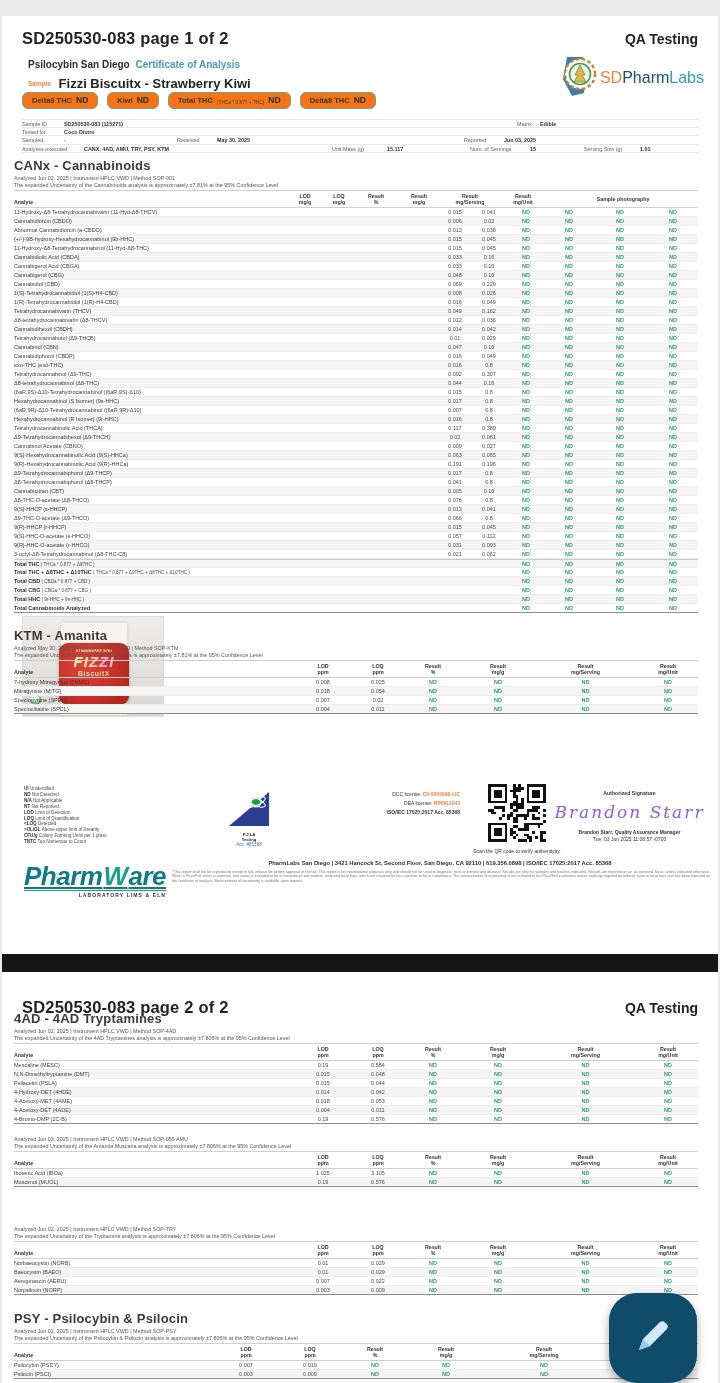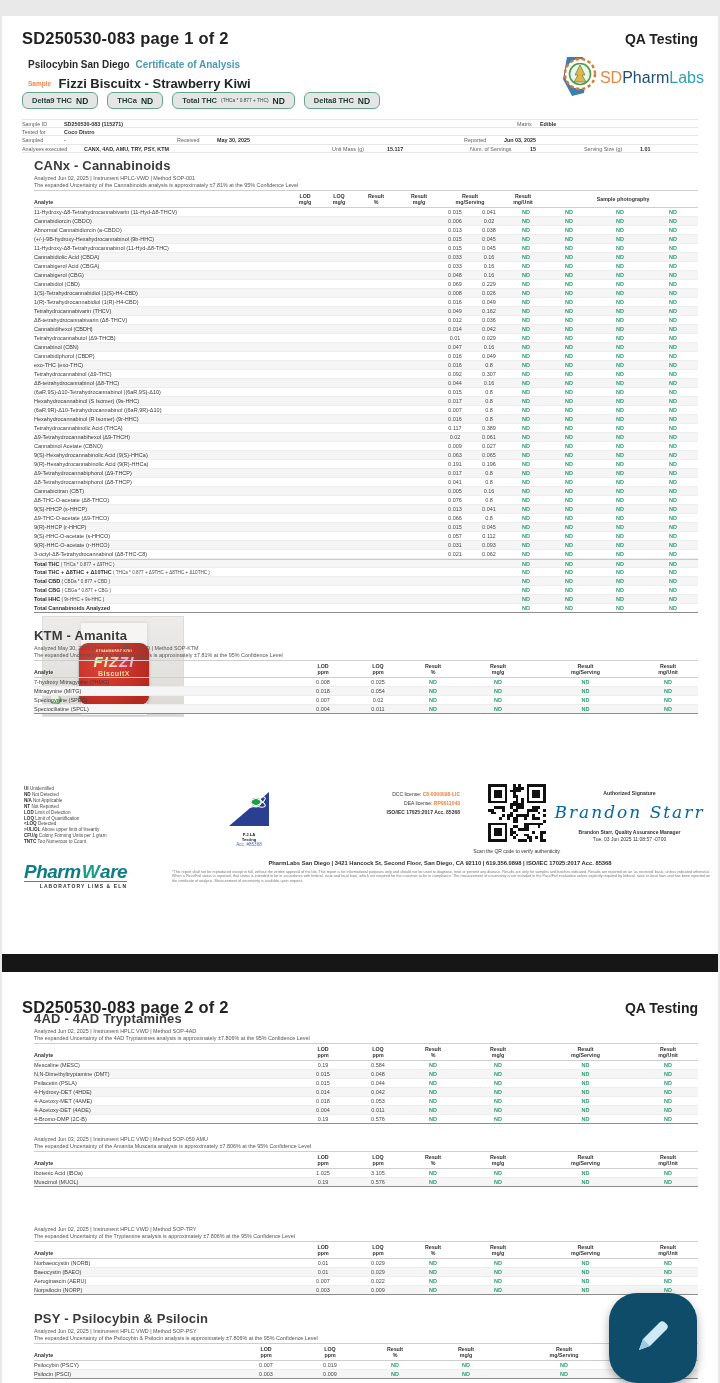--- a/index.html
+++ b/index.html
@@ -27,33 +27,33 @@
   .sample-lbl { font-size:6.5px; color:#f08a4b; font-weight:600; margin-right:3px; vertical-align:2px; }
   .sample-name { font-size:13px; font-weight:bold; color:#242424; }
 
   .brand { position:absolute; top:38px; right:14px; display:flex; align-items:center; }
   .brand-word { font-size:16px; font-weight:normal; margin-left:2px; }
   .brand-word .p1 { color:#e8883c; }
   .brand-word .p2 { color:#1f4e79; }
   .brand-word .p3 { color:#2fa3b5; }
 
   .badges { position:absolute; top:76px; left:20px; display:flex; gap:9px; }
-  .badge { background:#e5e5e5; border:1.5px solid #64a789; border-radius:6px; padding:3px 9px; display:flex; align-items:center; gap:4px; height:17px; }
+  .badge { background:#f97316; border:1.5px solid #64a789; border-radius:6px; padding:3px 9px; display:flex; align-items:flex-end; gap:4px; height:17px; }
   .badge-lbl { font-size:7.5px; font-weight:600; color:#1e3c34; white-space:nowrap; }
   .badge-sub { font-size:4.8px; color:#2a4a40; white-space:nowrap; }
   .badge-val { font-size:8.5px; font-weight:bold; color:#10362c; }
 
   .meta { position:absolute; top:103px; left:20px; right:20px; }
   .meta-row { position:relative; height:8.6px; border-bottom:1px solid #e6e6e6; font-size:5.4px; line-height:8.4px; }
   .meta-row:first-child { border-top:1px solid #e6e6e6; }
   .m-lbl { position:absolute; color:#5f5f5f; }
   .m-val { position:absolute; color:#2f2f2f; font-weight:bold; }
 
   
-  .section { position:absolute; left:32px; right:20px; }
+  .section { position:absolute; left:12px; right:20px; }
   #sec-canx { top:142px; }
   #sec-ktm  { top:612px; }
   #sec-4ad  { top:39px; }
   #sec-amu  { top:162px; }
   #sec-try  { top:252px; }
   #sec-psy  { top:339px; }
 
   .sec-title { font-size:13px; font-weight:600; color:#3a3a3a; letter-spacing:.2px; }
   .sec-meta { font-size:5.4px; color:#555; margin-top:2px; }
   .sec-unc { font-size:5.4px; color:#555; margin-top:1px; margin-bottom:2px; }
@@ -105,29 +105,29 @@
   .lic-line { font-size:5px; color:#333; line-height:9px; }
   .lic-line .lic-val { color:#f07f3c; font-weight:600; }
   .lic-iso { font-size:5px; color:#333; line-height:9px; font-weight:600; }
 
   .qr-wrap { position:absolute; left:449px; top:3px; width:132px; text-align:center; }
   .qr-wrap svg { display:inline-block; }
   .qr-cap { font-size:5px; color:#333; margin-top:2px; }
 
   .sig { position:absolute; left:545px; top:9px; width:165px; text-align:center; }
   .sig-lbl { font-size:5.2px; font-weight:600; color:#333; }
-  .sig-script { font-family:"DejaVu Serif", serif; font-style:italic; font-size:17px; color:#0369a1; margin-top:6px; letter-spacing:2px; }
+  .sig-script { font-family:"DejaVu Serif", serif; font-style:italic; font-size:17px; color:#8b5cf6; margin-top:6px; letter-spacing:2px; }
   .sig-name { font-size:5px; font-weight:600; color:#333; margin-top:7px; }
   .sig-date { font-size:5px; color:#333; margin-top:1px; }
 
   .address { position:absolute; left:170px; right:10px; top:79px; text-align:center; font-size:5.8px; font-weight:bold; color:#2e2e2e; }
   .disclaimer { position:absolute; left:170px; right:8px; top:89px; font-size:3.7px; line-height:4.4px; color:#777; text-align:justify; }
 
   .pharmware { position:absolute; left:22px; top:80px; }
-  .pw-word { font-size:19px; font-weight:bold; font-style:italic; color:#0e7c86; letter-spacing:-.5px; }
+  .pw-word { font-size:26px; font-weight:bold; font-style:italic; color:#0e7c86; letter-spacing:-.5px;text-decoration:underline; }
   .pw-word .pw-w { color:#17a08c; padding:0 1px; }
   .pw-tag { font-size:5px; font-weight:bold; color:#333; letter-spacing:1.1px; text-align:right; margin-top:-2px; border-top:1.5px solid #17a08c; padding-top:1px; }
 
   
   #fab { position:absolute; left:607px; top:1277px; width:88px; height:90px; border-radius:28px; background:#0e4c69; box-shadow:0 4px 10px rgba(0,0,0,.35); display:flex; align-items:center; justify-content:center; cursor:pointer; }
 </style>
 </head>
 <body>
 
 <div id="canvas">
@@ -161,21 +161,21 @@
         <span class="p1">SD</span><span class="p2">Pharm</span><span class="p3">Labs</span>
       </span>
     </div>
 
     <div class="badges">
       <div class="badge">
         <span class="badge-lbl">Delta9 THC</span>
         <span class="badge-val">ND</span>
       </div>
       <div class="badge">
-        <span class="badge-lbl">THCa</span>
+        <span class="badge-lbl">Kiwi</span>
         <span class="badge-val">ND</span>
       </div>
       <div class="badge">
         <span class="badge-lbl">Total THC</span>
         <span class="badge-sub">(THCa * 0.877 + THC)</span>
         <span class="badge-val">ND</span>
       </div>
       <div class="badge">
         <span class="badge-lbl">Delta8 THC</span>
         <span class="badge-val">ND</span>

